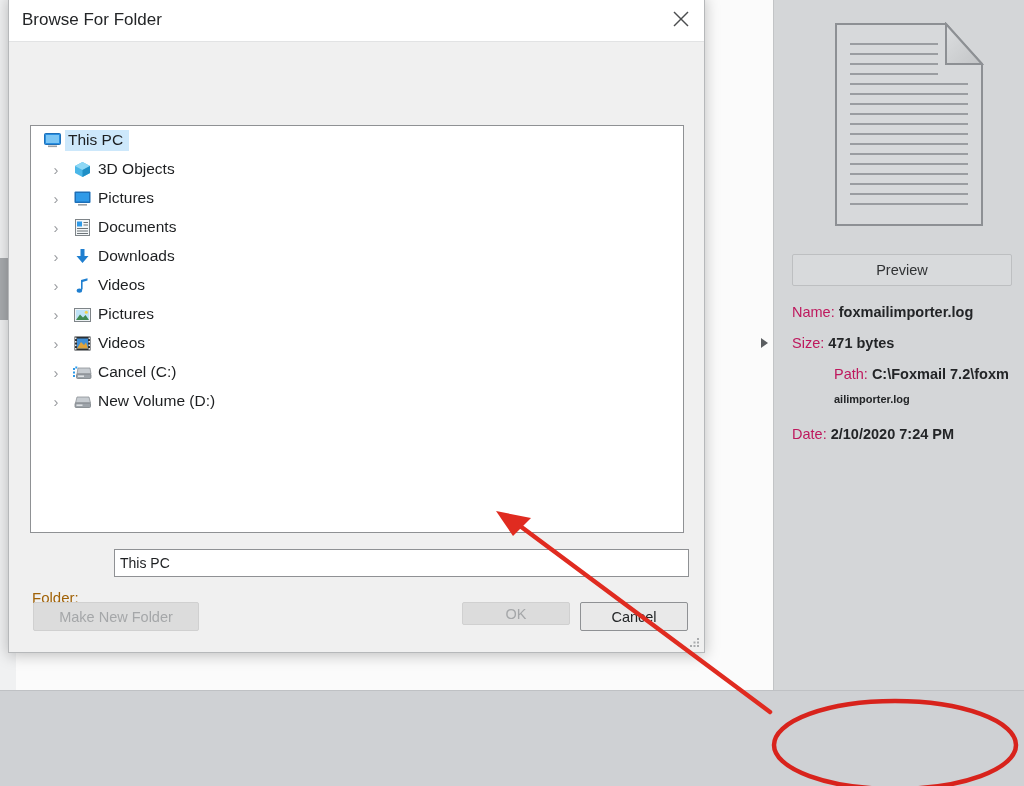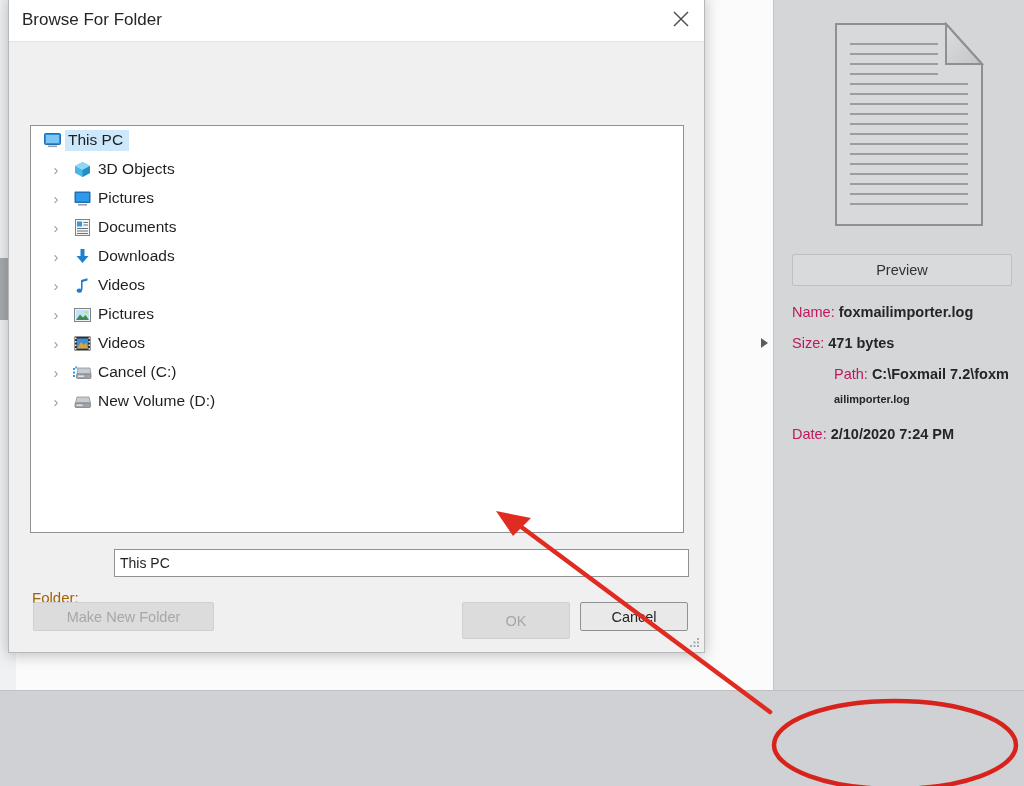--- a/index.html
+++ b/index.html
@@ -72,22 +72,22 @@
   #folder-label{position:absolute;left:23px;top:572px;font-size:15px;color:#a16207;margin-top:20px;}
   #folder-input{
     position:absolute;left:105px;top:552px;width:575px;height:28px;box-sizing:border-box;
     background:#ffffff;border:1px solid #8f9194;font-size:14px;color:#1d1f21;
     padding:0 5px;font-family:"Liberation Sans",sans-serif;
   }
   .dlg-btn{
     position:absolute;box-sizing:border-box;font-size:14.5px;
     font-family:"Liberation Sans",sans-serif;border-radius:2px;cursor:pointer;
   }
-  #make-new-folder{left:24px;top:605px;width:181px;height:29px;background:#dcdcdc;border:1px solid #d0d0d0;color:#a5a7a9;}
-  #ok-button{left:453px;top:605px;width:108px;height:37px;background:#dcdcdc;border:1px solid #d0d0d0;color:#a5a7a9;}
+  #make-new-folder{left:24px;top:605px;width:166px;height:29px;background:#dcdcdc;border:1px solid #d0d0d0;color:#a5a7a9;}
+  #ok-button{left:453px;top:605px;width:108px;height:23px;background:#dcdcdc;border:1px solid #d0d0d0;color:#a5a7a9;}
   #cancel-button{left:571px;top:605px;width:108px;height:29px;background:#e9e9e9;border:1px solid #8f9194;color:#242628;}
   #resize-grip{position:absolute;right:4px;bottom:3px;width:12px;height:12px;}
 
   
   #annotations{position:absolute;inset:0;pointer-events:none;}
 </style>
 </head>
 <body>
 
 <div id="app-bg">

